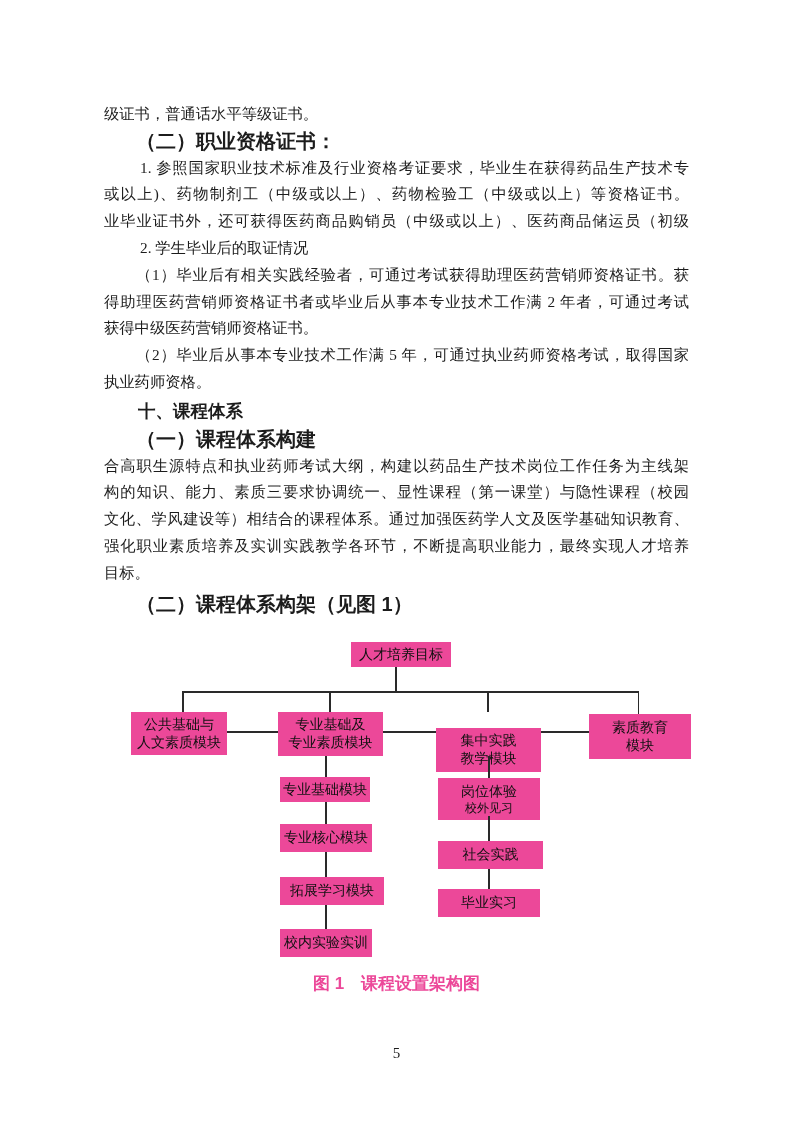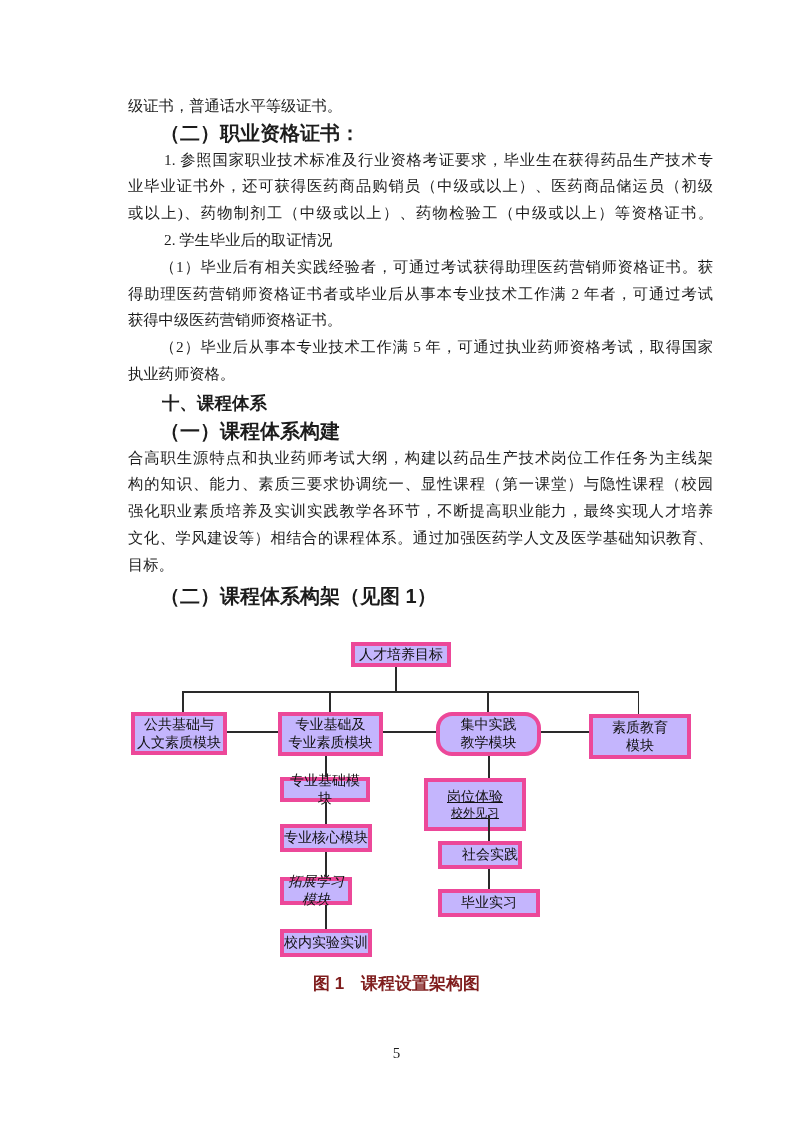--- a/index.html
+++ b/index.html
@@ -7,137 +7,137 @@
     position:relative;
     width:793px; height:1122px;
     margin:0 auto;
     background:#ffffff;
     color:#1c1c1c;
     font-family:"Liberation Serif","DejaVu Serif",serif;
     overflow:hidden;
   }
   
   .textflow {
-    position:absolute; left:104px; top:93px; width:585px;
-    font-size:15.3px; line-height:26.8px;margin-left:24px;
+    position:absolute; left:104px; top:101px; width:585px;
+    font-size:15.3px; line-height:26.8px;
   }
   .ln { white-space:nowrap; }
   .ln.j { white-space:normal; text-align:justify; text-align-last:justify; }
   .ln.p  { margin-left:32px; }   
   .ln.n  { margin-left:36px; }   
   .h2 {
     font-family:"Liberation Sans","DejaVu Sans",sans-serif;
     font-weight:bold; font-size:17.5px; line-height:30px; margin-left:34px;
   }
   .h3 {
     font-family:"Liberation Sans","DejaVu Sans",sans-serif;
     font-weight:bold; font-size:20px; margin-left:32px;
   }
   .h3.last { margin-top:4px; }
   
   .fig-node {
     position:absolute;
-    border:4px solid #ec4899;
-    background:#c4b5fd;
+    border:2px solid #ec4899;
+    background:#ec4899;
     box-sizing:border-box;
     display:flex; flex-direction:column;
     align-items:center; justify-content:center;
     font-size:14px; line-height:18px; text-align:center;
     color:#111;
   }
   .fig-node .sub { font-size:12px; line-height:15px;text-align:center; }
   .fig-line { position:absolute; background:#2a2a2a; }
   .fig-line.h { height:1.5px; }
   .fig-line.v { width:1.5px; }
   .fig-caption {
     position:absolute; left:0; top:972px; width:793px;
     text-align:center;
     font-family:"Liberation Sans","DejaVu Sans",sans-serif;
-    font-weight:bold; font-size:17px; color:#7f1d1d;
+    font-weight:bold; font-size:17px; color:#ec4899;
   }
   .page-number {
     position:absolute; left:0; top:1045px; width:793px;
     text-align:center; font-size:15px;
   }
 </style>
 </head>
 <body>
 
 <div class="page">
 
   <div class="textflow">
     <div class="ln">级证书，普通话水平等级证书。</div>
     <div class="ln h3">（二）职业资格证书：</div>
     <div class="ln n j">1. 参照国家职业技术标准及行业资格考证要求，毕业生在获得药品生产技术专</div>
+    <div class="ln j">或以上)、药物制剂工（中级或以上）、药物检验工（中级或以上）等资格证书。</div>
     <div class="ln j">业毕业证书外，还可获得医药商品购销员（中级或以上）、医药商品储运员（初级</div>
-    <div class="ln j">或以上)、药物制剂工（中级或以上）、药物检验工（中级或以上）等资格证书。</div>
     <div class="ln n">2. 学生毕业后的取证情况</div>
     <div class="ln p j">（1）毕业后有相关实践经验者，可通过考试获得助理医药营销师资格证书。获</div>
     <div class="ln j">得助理医药营销师资格证书者或毕业后从事本专业技术工作满 2 年者，可通过考试</div>
     <div class="ln">获得中级医药营销师资格证书。</div>
     <div class="ln p j">（2）毕业后从事本专业技术工作满 5 年，可通过执业药师资格考试，取得国家</div>
     <div class="ln">执业药师资格。</div>
     <div class="ln h2">十、课程体系</div>
     <div class="ln h3">（一）课程体系构建</div>
     <div class="ln j">合高职生源特点和执业药师考试大纲，构建以药品生产技术岗位工作任务为主线架</div>
     <div class="ln j">构的知识、能力、素质三要求协调统一、显性课程（第一课堂）与隐性课程（校园</div>
+    <div class="ln j">文化、学风建设等）相结合的课程体系。通过加强医药学人文及医学基础知识教育、</div>
     <div class="ln j">强化职业素质培养及实训实践教学各环节，不断提高职业能力，最终实现人才培养</div>
-    <div class="ln j">文化、学风建设等）相结合的课程体系。通过加强医药学人文及医学基础知识教育、</div>
     <div class="ln">目标。</div>
     <div class="ln h3 last">（二）课程体系构架（见图 1）</div>
   </div>
 
   <div>
 
     <div class="fig-node" style="left:351px;top:642px;width:100px;height:25px;">
       <span>人才培养目标</span>
     </div>
 
     <div class="fig-node" style="left:131px;top:712px;width:96px;height:43px;">
       <span>公共基础与</span>
       <span>人文素质模块</span>
     </div>
 
     <div class="fig-node" style="left:278px;top:712px;width:105px;height:44px;">
       <span>专业基础及</span>
       <span>专业素质模块</span>
     </div>
 
-    <div class="fig-node" style="left:436px;top:712px;width:105px;height:44px;border-radius:16px;">
+    <div class="fig-node" style="left:436px;top:728px;width:105px;height:44px;">
       <span>集中实践</span>
       <span>教学模块</span>
     </div>
 
     <div class="fig-node" style="left:589px;top:714px;width:102px;height:45px;">
       <span>素质教育</span>
       <span>模块</span>
     </div>
 
     <div class="fig-node" style="left:280px;top:777px;width:90px;height:25px;">
       <span>专业基础模块</span>
     </div>
 
     <div class="fig-node" style="left:280px;top:824px;width:92px;height:28px;">
       <span>专业核心模块</span>
     </div>
 
-    <div class="fig-node" style="left:280px;top:877px;width:72px;height:28px;font-style:italic;">
+    <div class="fig-node" style="left:280px;top:877px;width:104px;height:28px;">
       <span>拓展学习模块</span>
     </div>
 
     <div class="fig-node" style="left:280px;top:929px;width:92px;height:28px;">
       <span>校内实验实训</span>
     </div>
 
-    <div class="fig-node" style="left:424px;top:778px;width:102px;height:53px;text-decoration:underline;">
+    <div class="fig-node" style="left:438px;top:778px;width:102px;height:42px;">
       <span>岗位体验</span>
       <span class="sub">校外见习</span>
     </div>
 
-    <div class="fig-node" style="left:438px;top:841px;width:84px;height:28px;align-items:flex-end;">
+    <div class="fig-node" style="left:438px;top:841px;width:105px;height:28px;">
       <span>社会实践</span>
     </div>
 
     <div class="fig-node" style="left:438px;top:889px;width:102px;height:28px;">
       <span>毕业实习</span>
     </div>
 
     <div class="fig-line v" style="left:395px;top:667px;height:24px;"></div>
     <div class="fig-line h" style="left:182px;top:691px;width:457px;"></div>
     <div class="fig-line v" style="left:182px;top:691px;height:21px;"></div>

